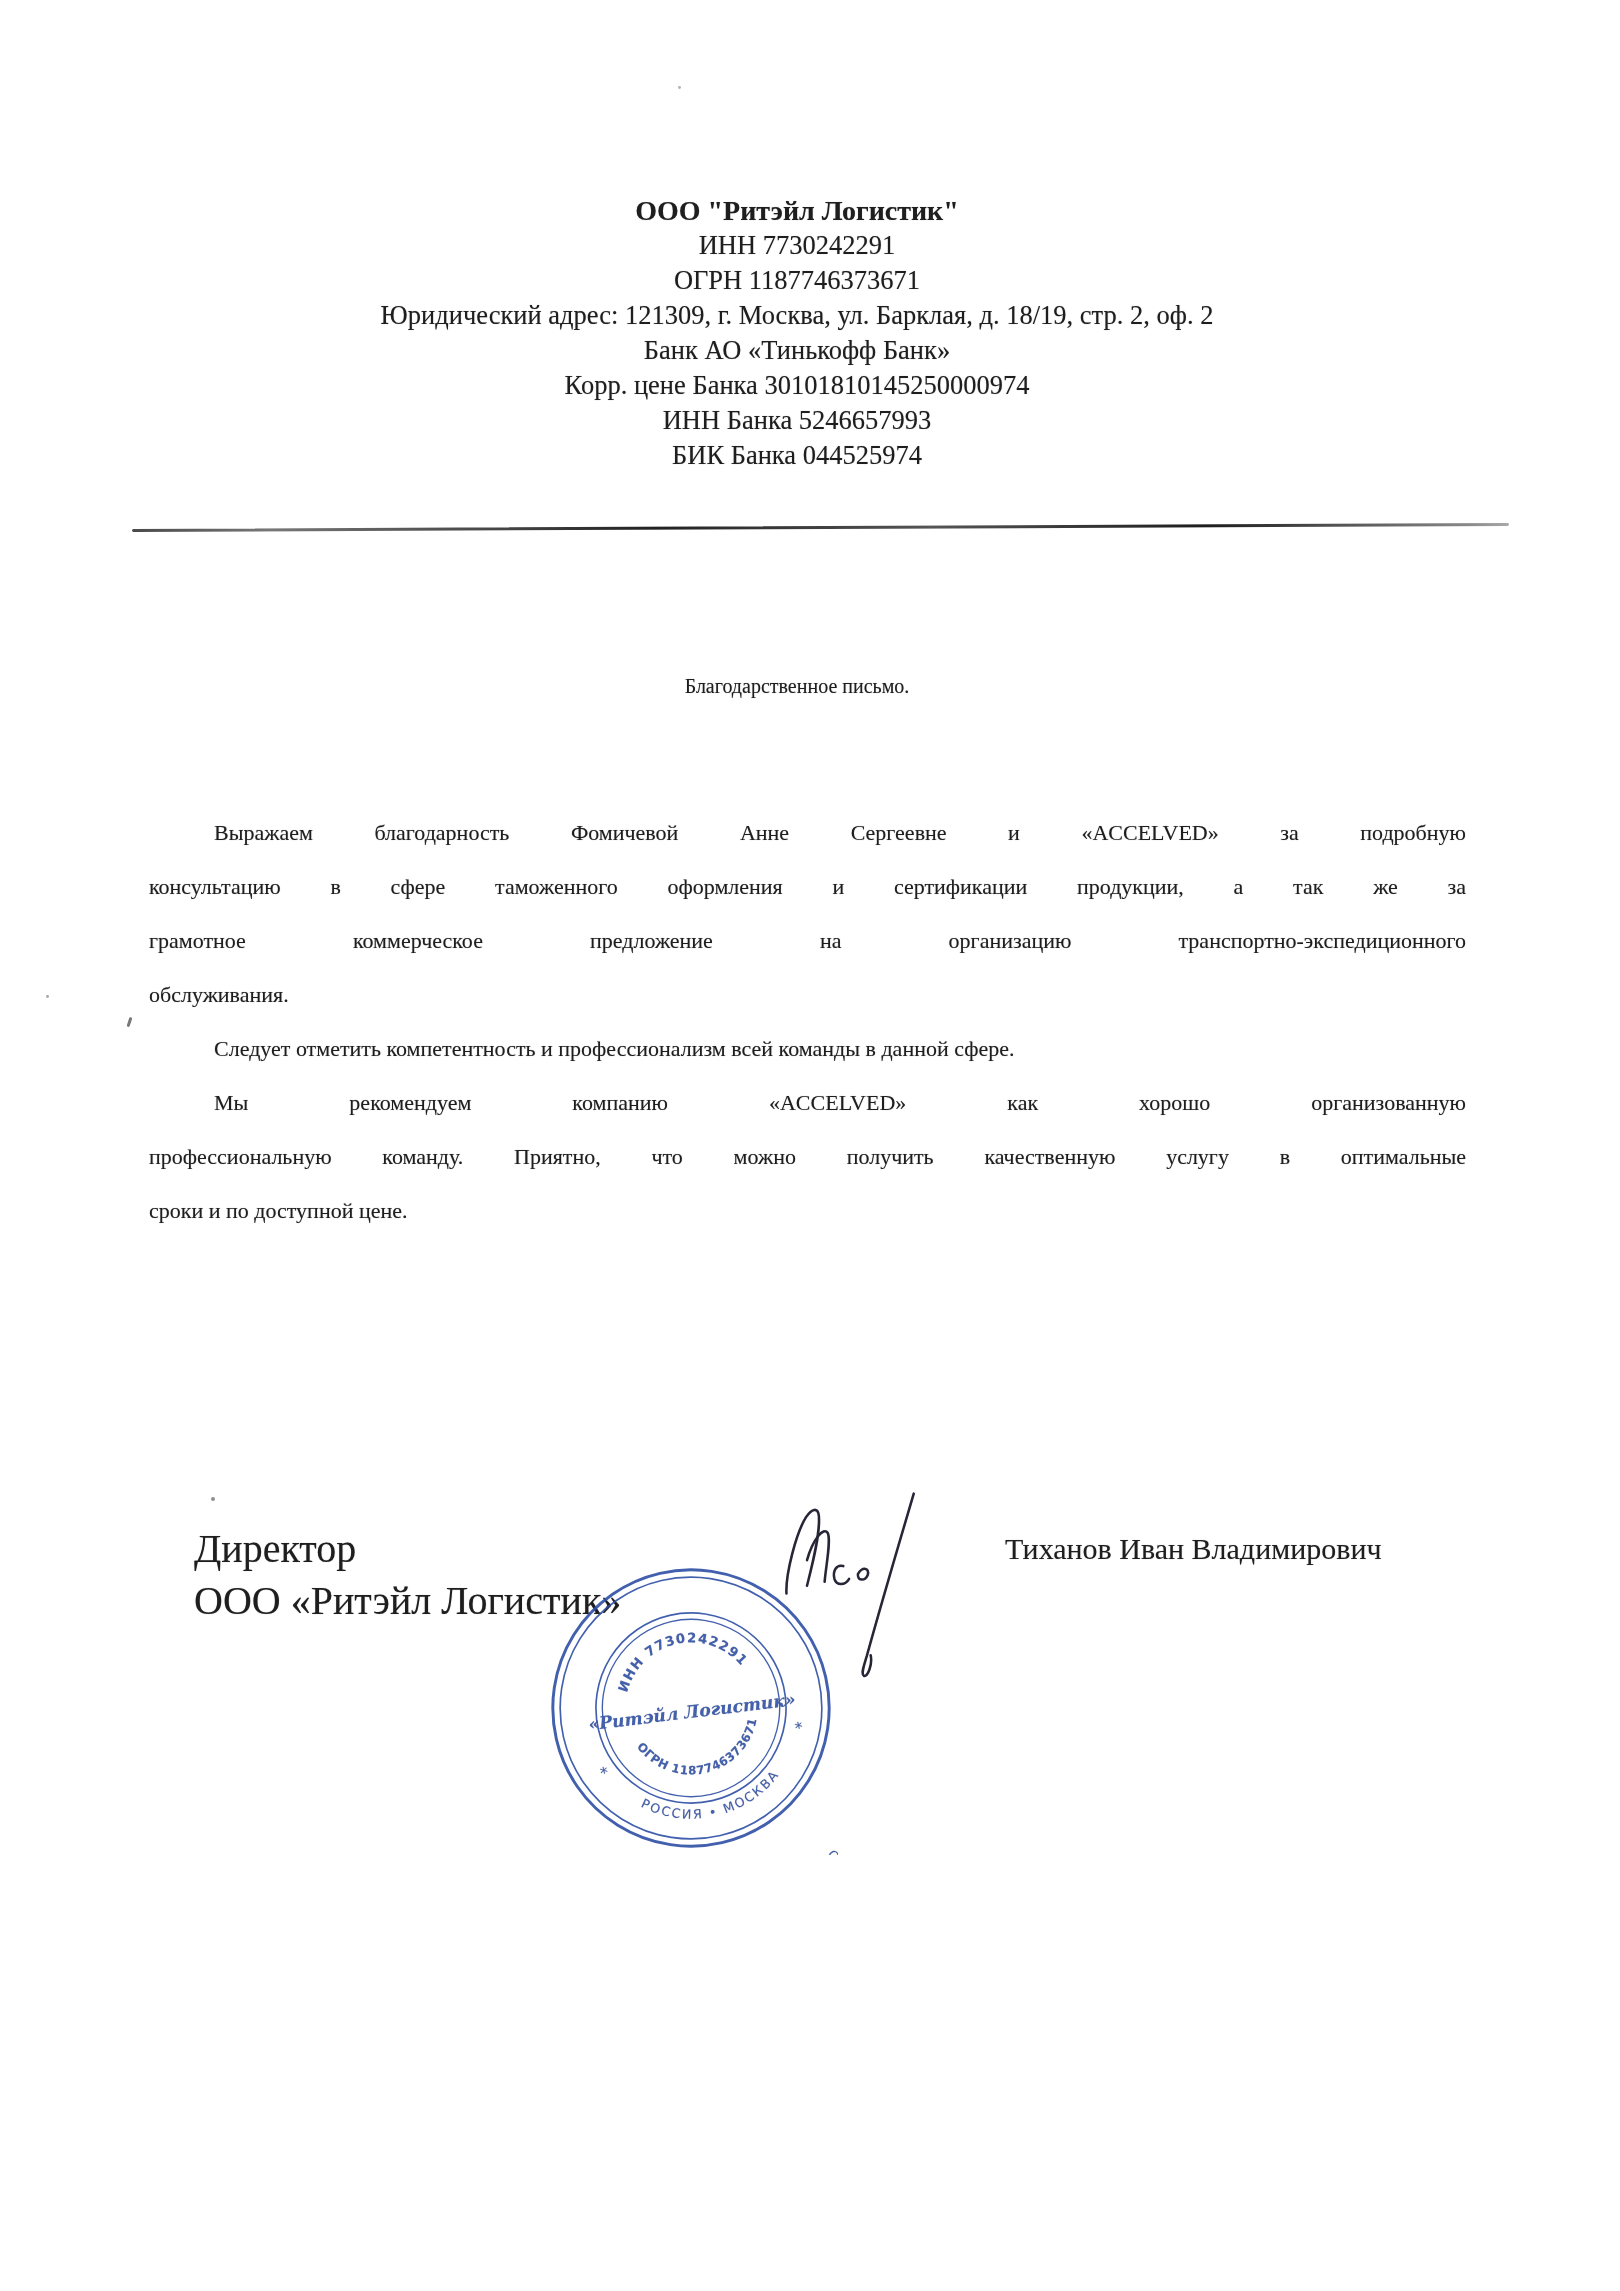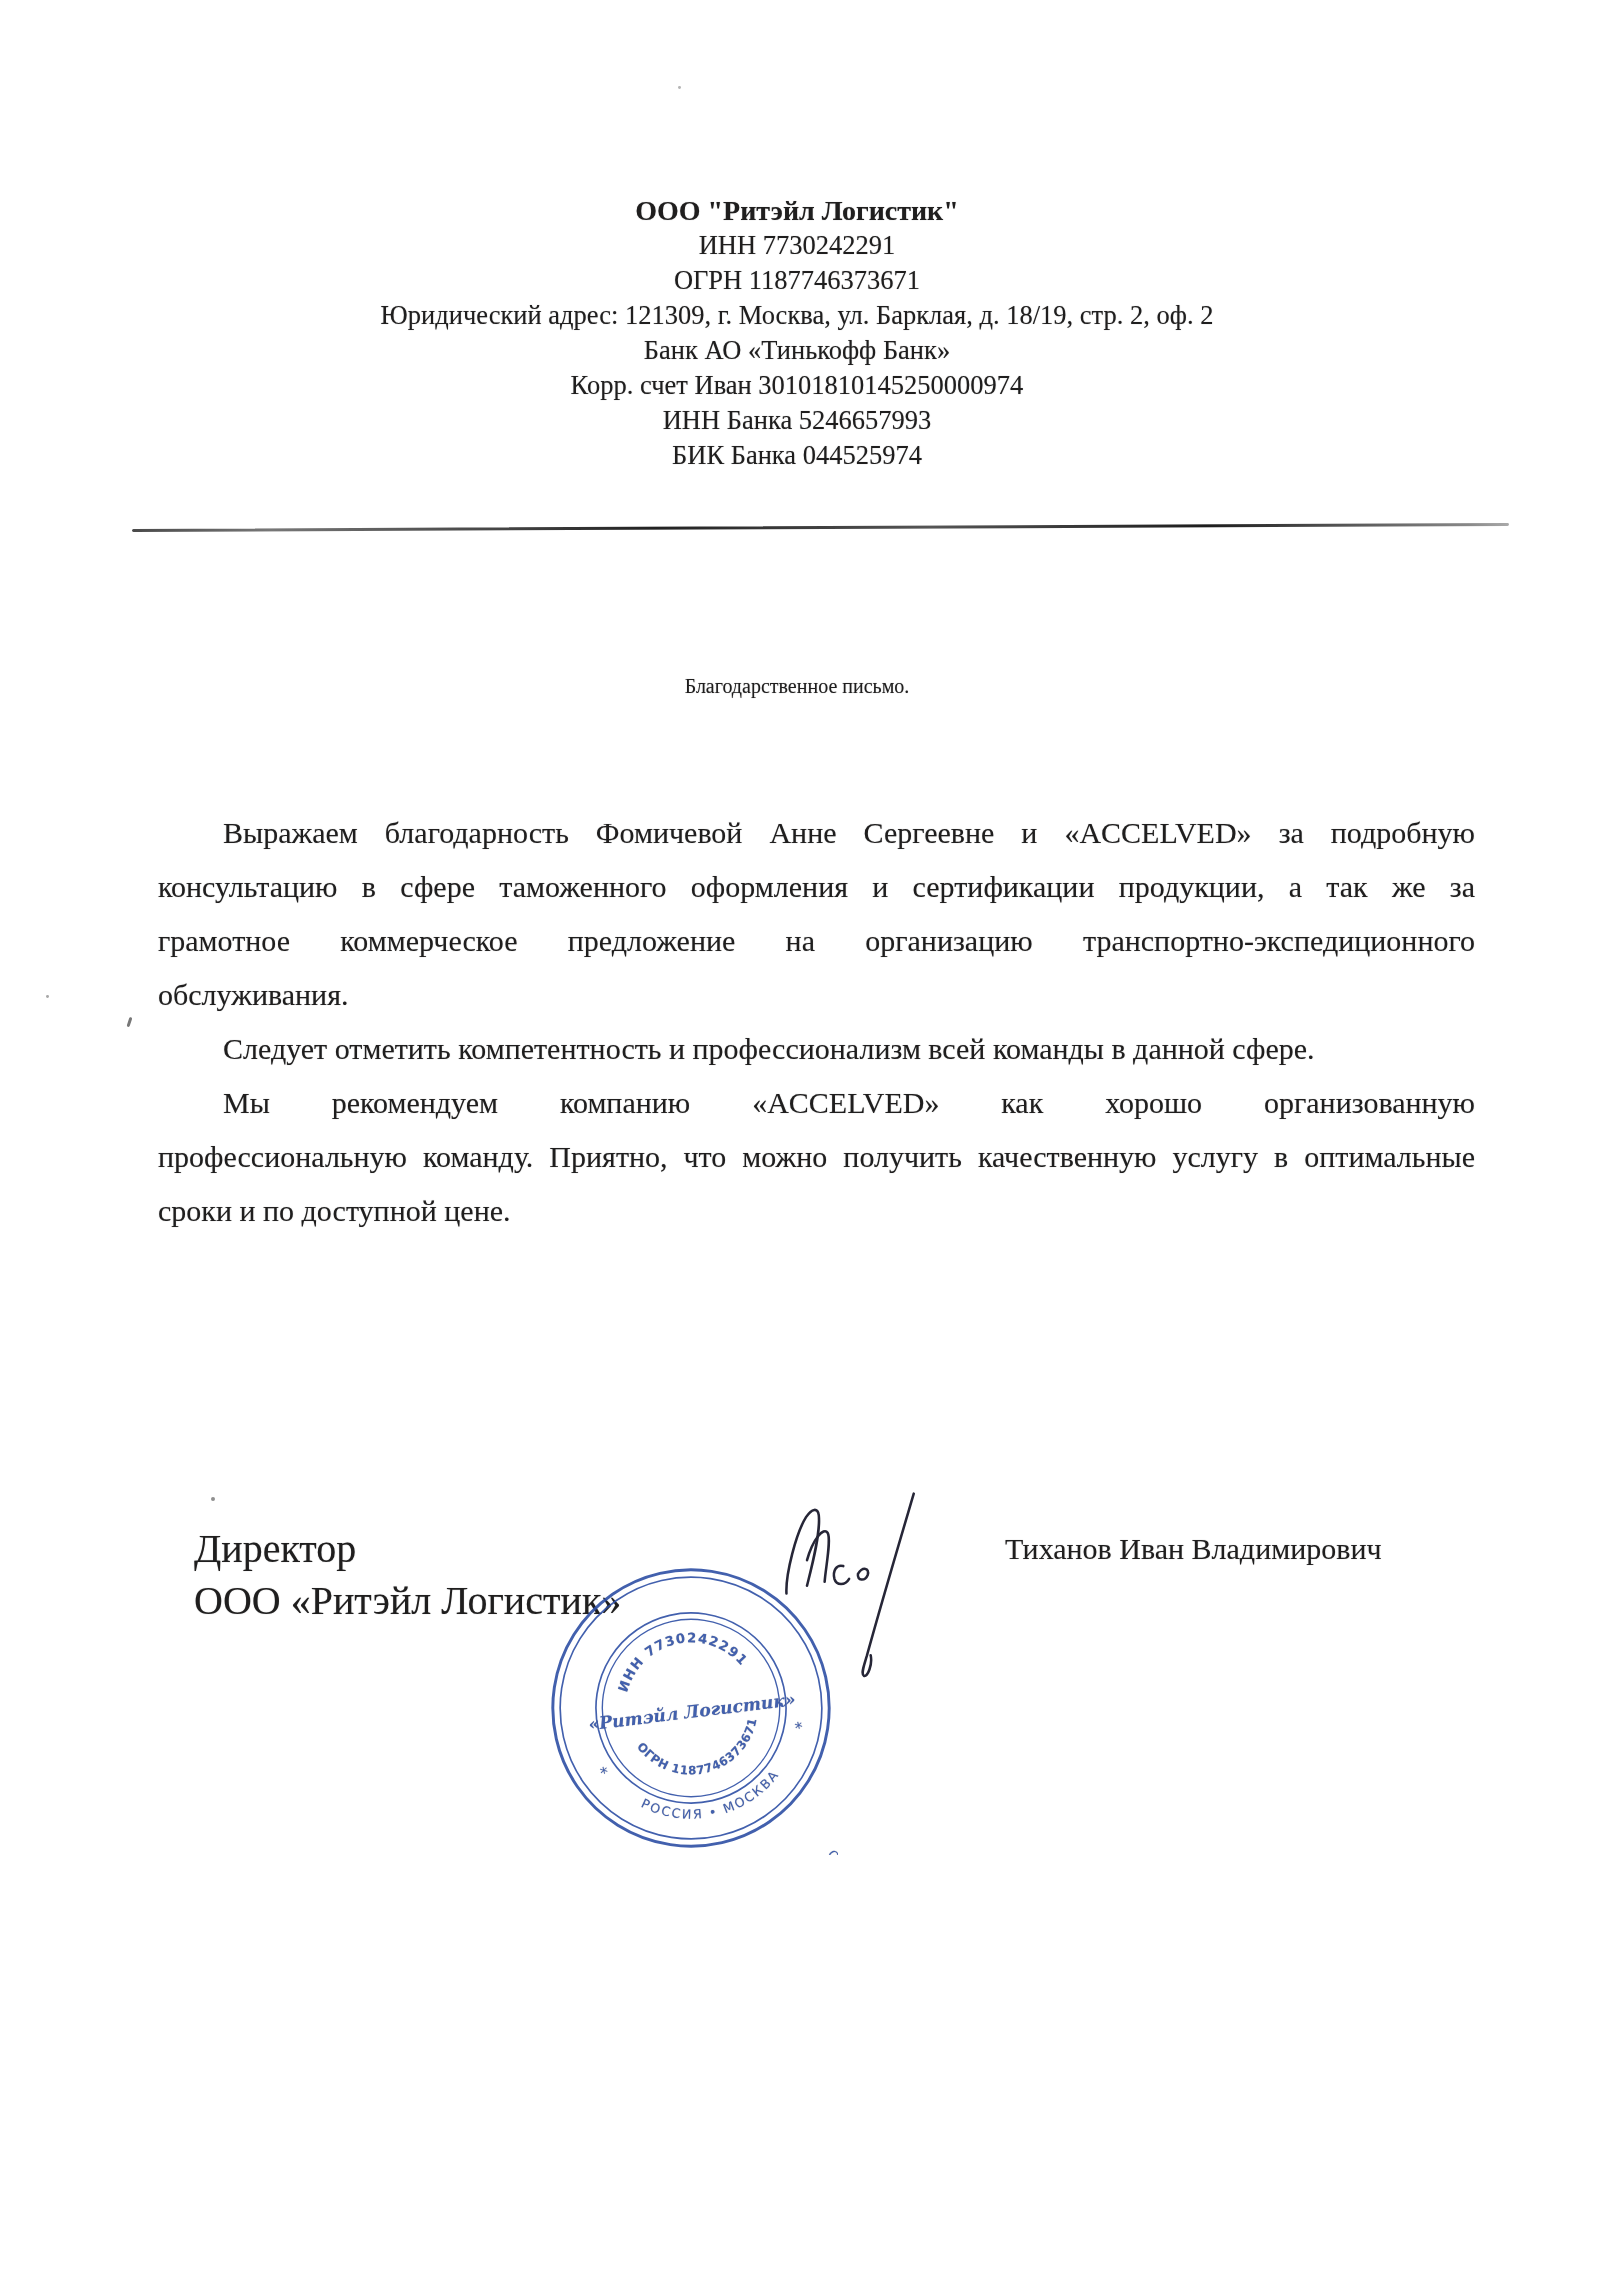--- a/index.html
+++ b/index.html
@@ -26,21 +26,21 @@
     transform:rotate(-0.25deg);transform-origin:left center;border-radius:2px;
   }
   
   .title{
     position:absolute;top:675px;left:0;width:1594px;
     text-align:center;font-size:20px;
   }
   
   .body{
     position:absolute;left:149px;top:806px;width:1317px;
-    font-size:30px;line-height:54px;text-align:justify;margin-left:9px;
+    font-size:22px;line-height:54px;text-align:justify;
   }
   .bl{min-height:54px;}
   .bl.jl{text-align-last:justify;}
   .bl.first{text-indent:65px;}
   
   .signer{
     position:absolute;left:157px;top:1523px;
     font-size:40px;line-height:52px;margin-left:37px;
   }
   .signer-name{
@@ -61,21 +61,21 @@
 <body>
 
 <div class="page">
 
   <div class="letterhead">
     <div class="company">ООО "Ритэйл Логистик"</div>
     <div>ИНН 7730242291</div>
     <div>ОГРН 1187746373671</div>
     <div>Юридический адрес: 121309, г. Москва, ул. Барклая, д. 18/19, стр. 2, оф. 2</div>
     <div>Банк АО «Тинькофф Банк»</div>
-    <div>Корр. счет Иван 30101810145250000974</div>
+    <div>Корр. цене Банка 30101810145250000974</div>
     <div>ИНН Банка 5246657993</div>
     <div>БИК Банка 044525974</div>
   </div>
 
   <div class="rule"></div>
 
   <div class="title">Благодарственное письмо.</div>
 
   <div class="body">
     <div class="bl first jl">Выражаем благодарность Фомичевой Анне Сергеевне и «ACCELVED» за подробную</div>

